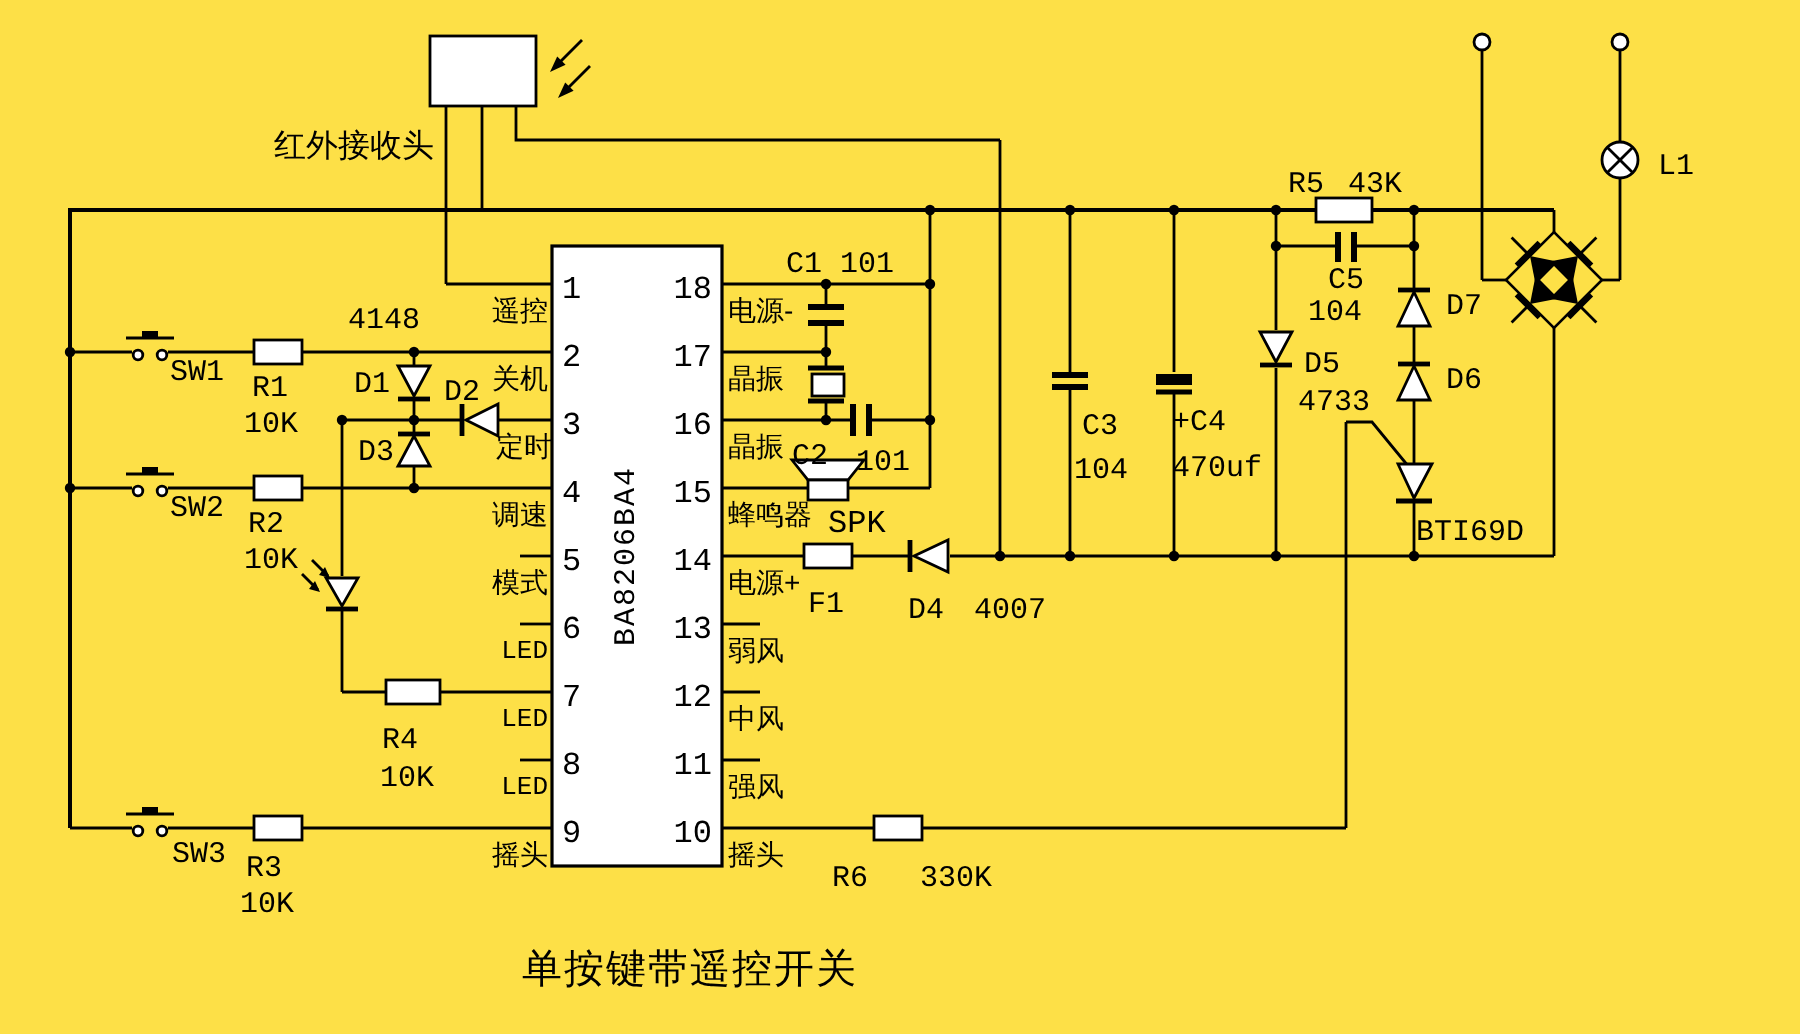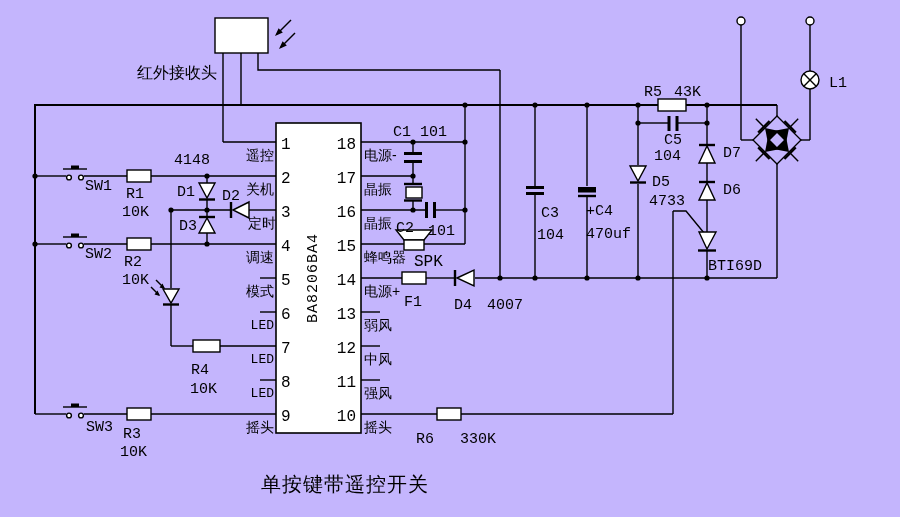--- a/index.html
+++ b/index.html
@@ -1,16 +1,16 @@
 <!DOCTYPE html>
 <html><head>
 <meta charset="utf-8">
 <style>
   html,body{margin:0;padding:0;background:#ffffff;}
-  .stage{position:relative;width:900px;height:517px;background:#c4b5fd;overflow:hidden;}
+  .stage{position:relative;width:900px;height:517px;background:#fde047;overflow:hidden;}
   svg{display:block;}
   text{fill:#000;}
   .mono{font-family:"Liberation Mono","DejaVu Sans Mono",monospace;}
   .cjk{font-family:"Liberation Sans","DejaVu Sans",sans-serif;}
   .wire{stroke:#000;stroke-width:1.4;fill:none;}
   .busw{stroke:#000;stroke-width:2;fill:none;}
   .sym{stroke:#000;stroke-width:1.4;fill:#fff;}
   .symf{stroke:none;fill:#000;}
   .plate{stroke:#000;stroke-width:3;fill:none;}
   .bar{stroke:#000;stroke-width:2.4;fill:none;}

